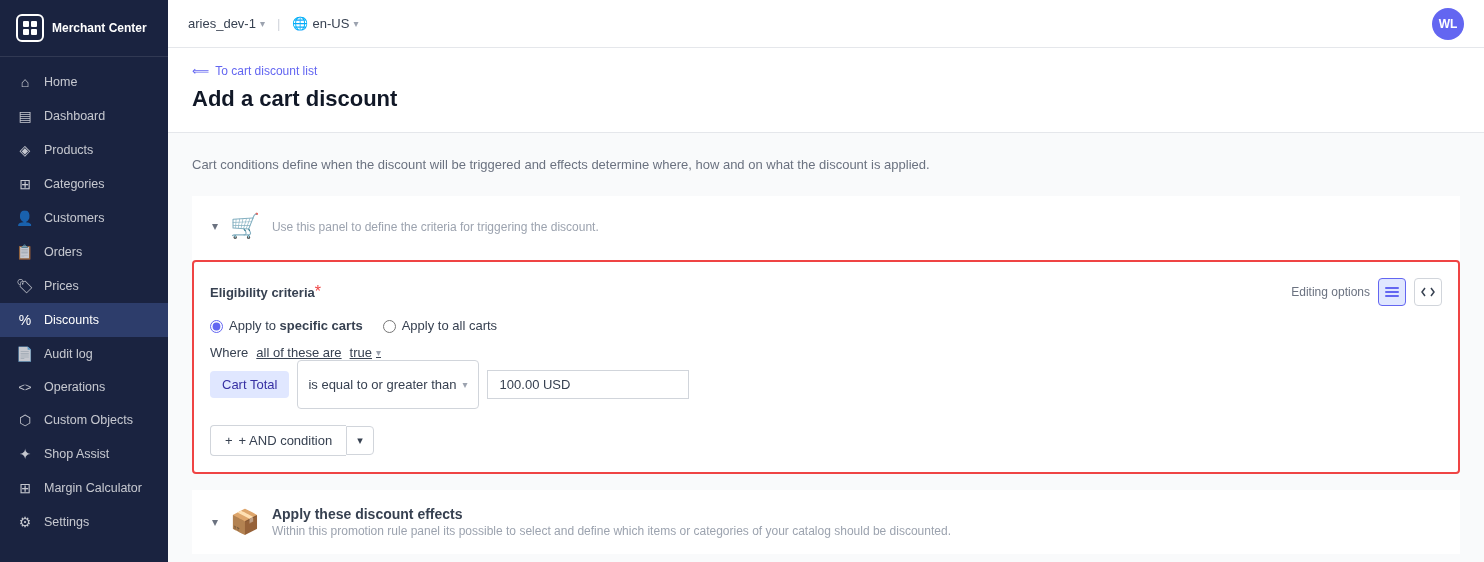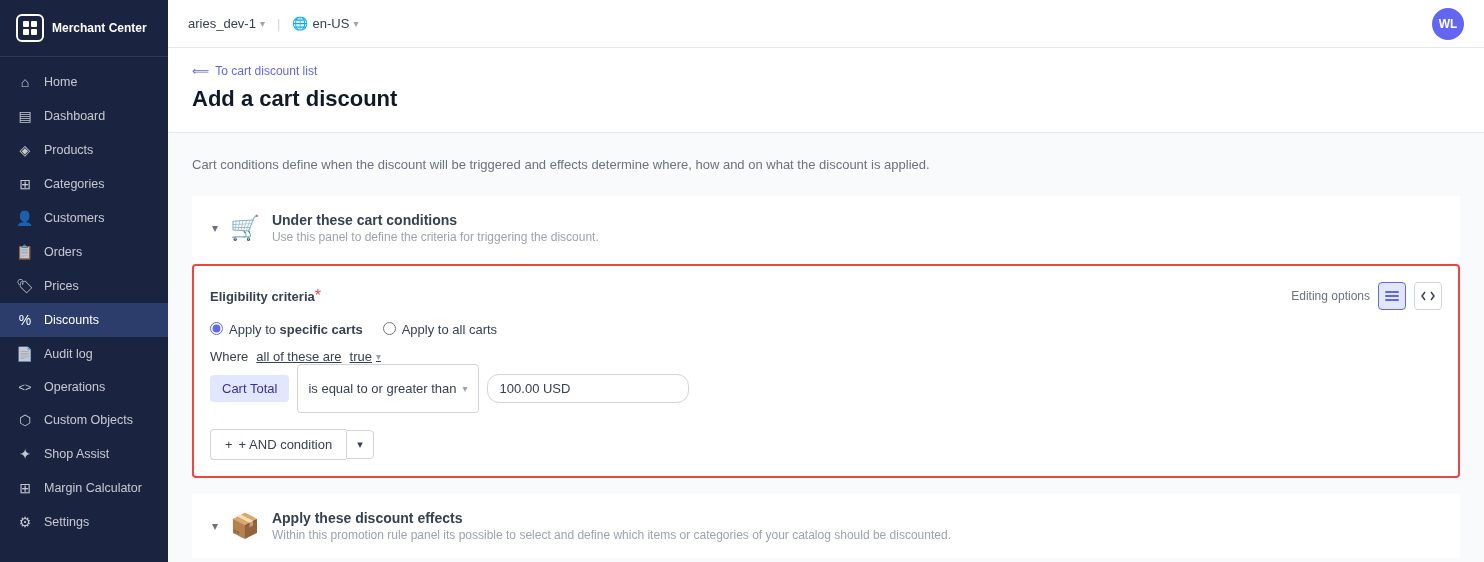--- a/index.html
+++ b/index.html
@@ -224,21 +224,21 @@
 
     
     .radio-group {
       display: flex;
       align-items: center;
       gap: 20px;
       margin-bottom: 12px;
     }
     .radio-label {
       display: flex;
-      align-items: flex-start;
+      align-items: flex-end;
       gap: 6px;
       font-size: 13px;
       color: #374151;
       cursor: pointer;
     }
     .radio-label input[type=radio] { accent-color: #6366f1; }
     .radio-label strong { font-weight: 600; }
 
     
     .where-clause {
@@ -281,21 +281,21 @@
       font-size: 13px;
       color: #374151;
       background: #fff;
       cursor: pointer;
       display: flex;
       align-items: center;
       gap: 6px;
     }
     .condition-input {
       border: 1px solid #d1d5db;
-      border-radius: 12px;
+      border-radius: 0;
       padding: 6px 12px;
       font-size: 13px;
       color: #374151;
       background: #fff;
       min-width: 160px;
       outline: none;
     }
 
     
     .and-condition-wrap {
@@ -443,21 +443,20 @@
     </div>
 
     <div class="content-body">
       <p class="section-description">Cart conditions define when the discount will be triggered and effects determine where, how and on what the discount is applied.</p>
 
       <div class="collapsible-section">
         <div class="section-header">
           <span class="section-chevron">▾</span>
           <span class="section-icon">🛒</span>
           <div class="section-header-text">
-            <div class="section-header-title">Under these cart conditions</div>
             <div class="section-header-subtitle">Use this panel to define the criteria for triggering the discount.</div>
           </div>
         </div>
 
         <div class="eligibility-box">
 
           <div class="eligibility-header">
             <div>
               <span class="eligibility-title">Eligibility criteria</span><span class="required-star">*</span>
             </div>

